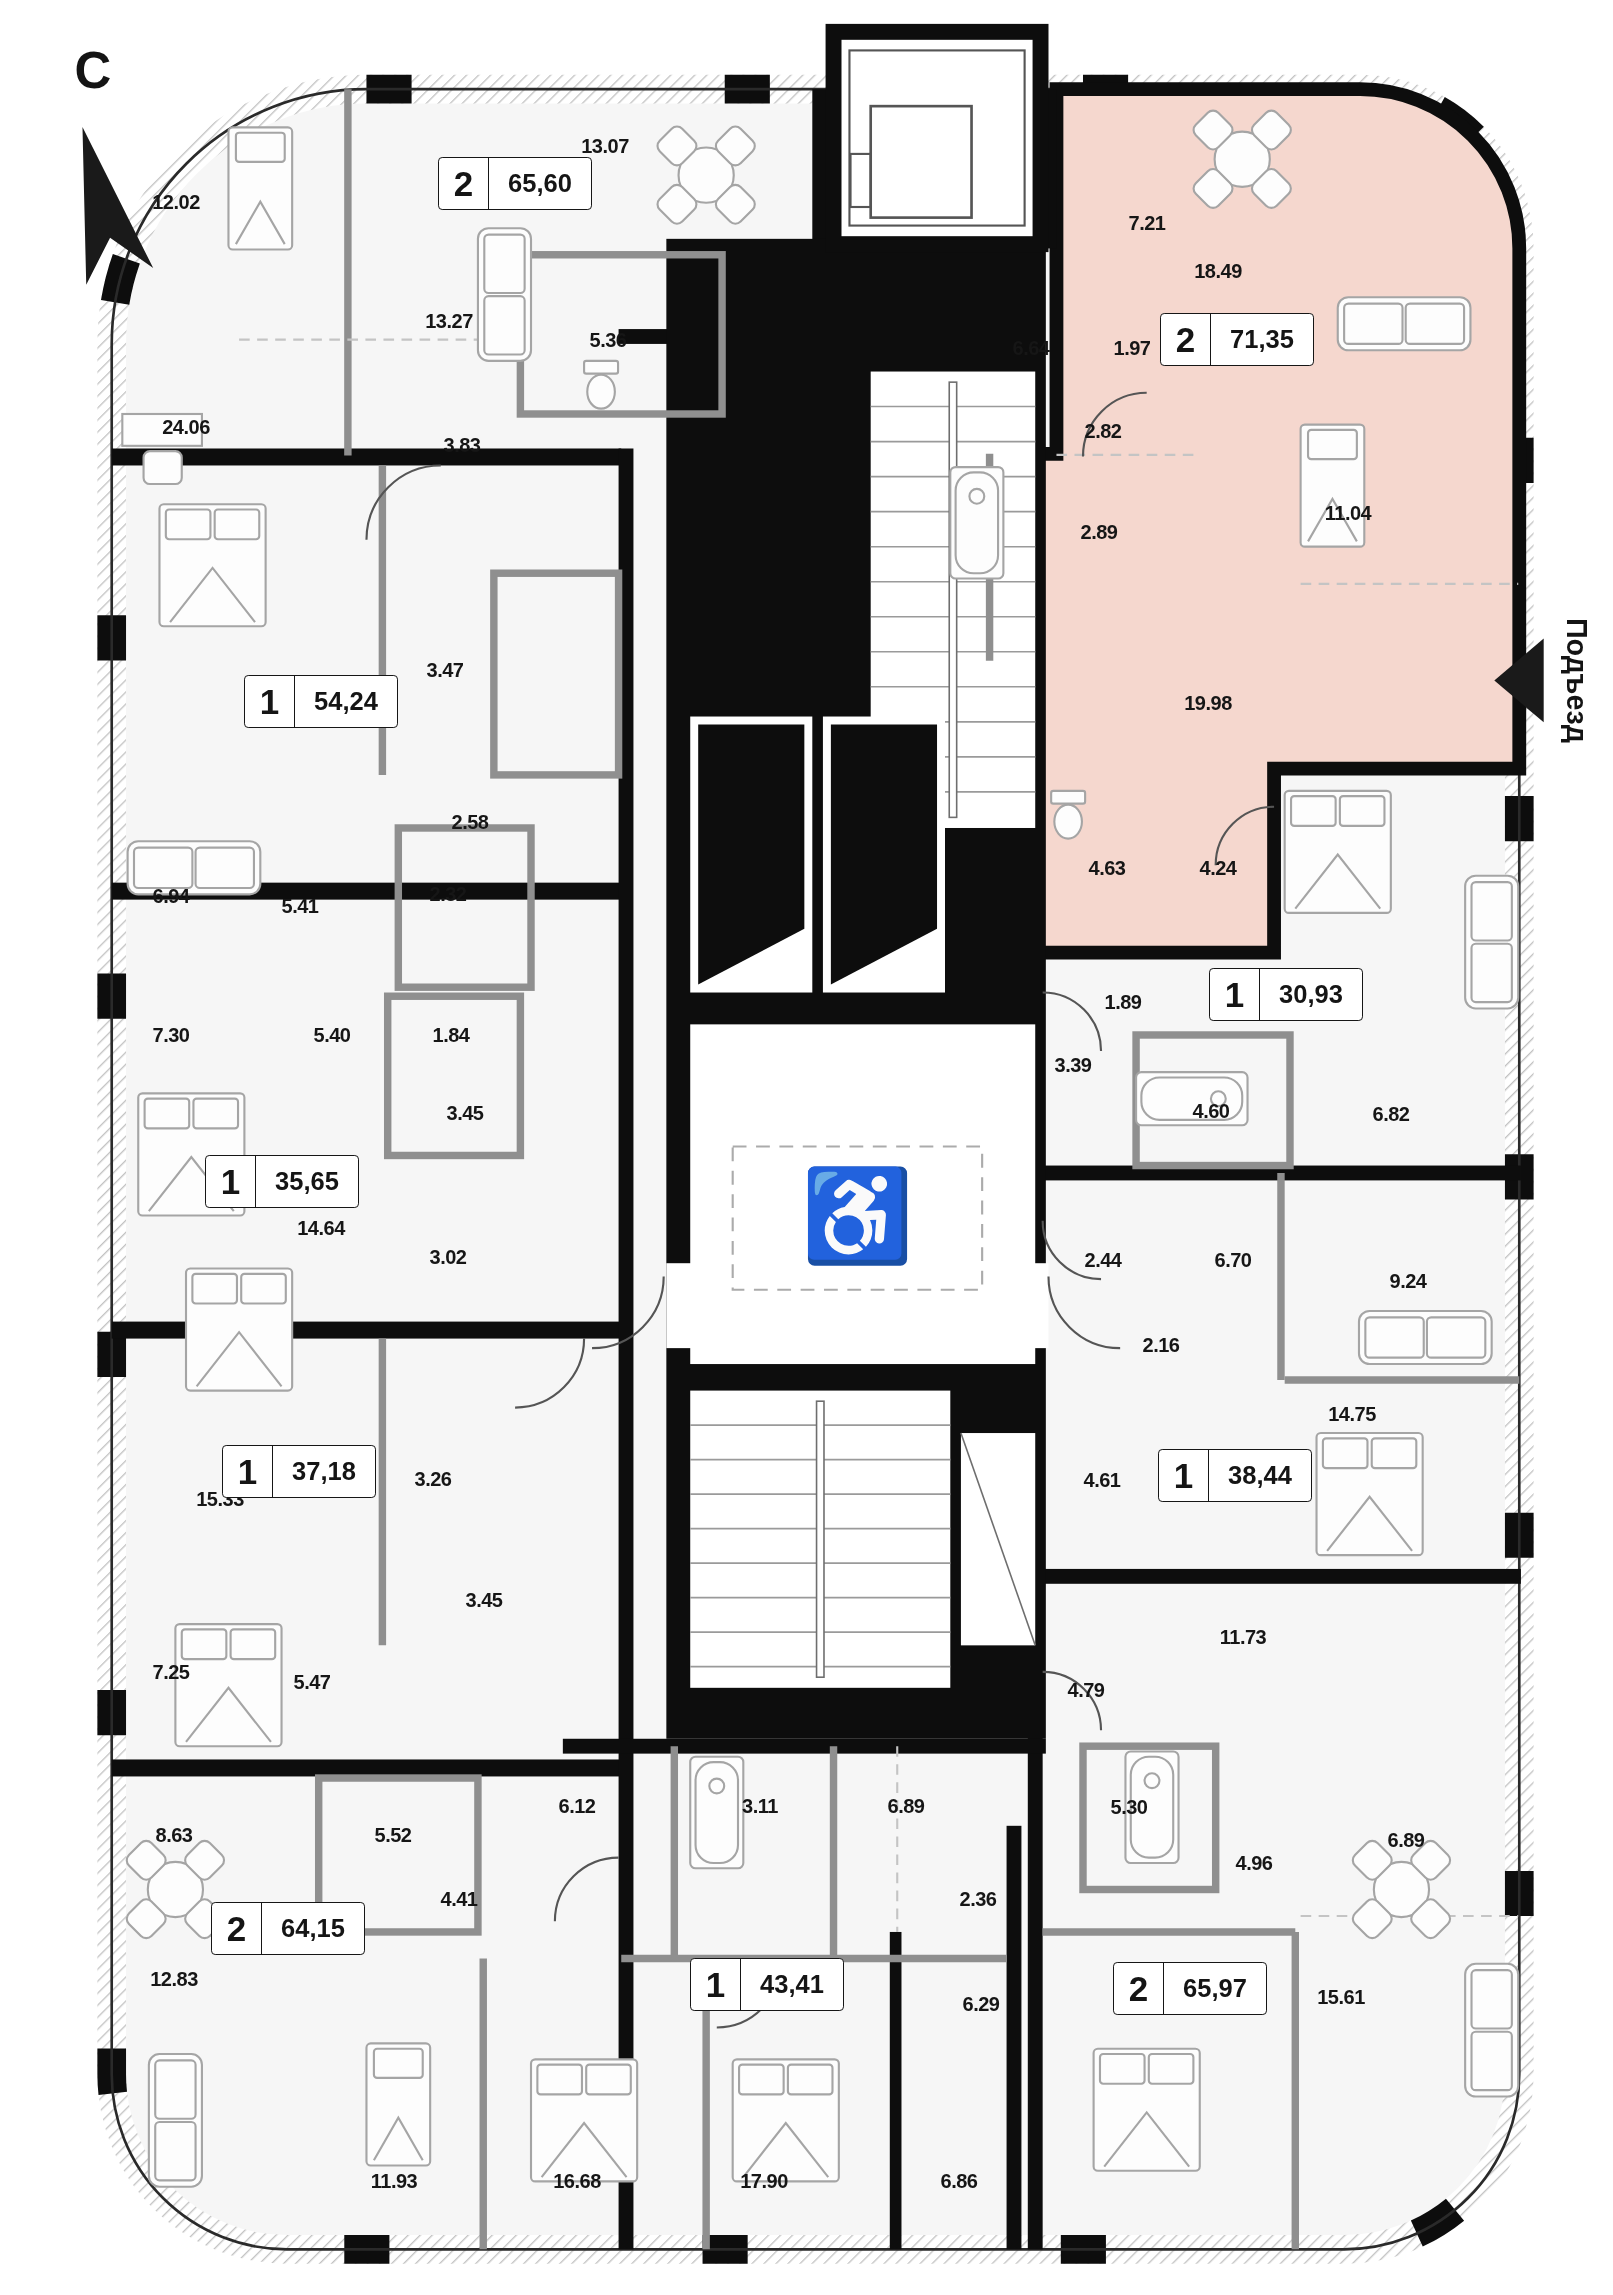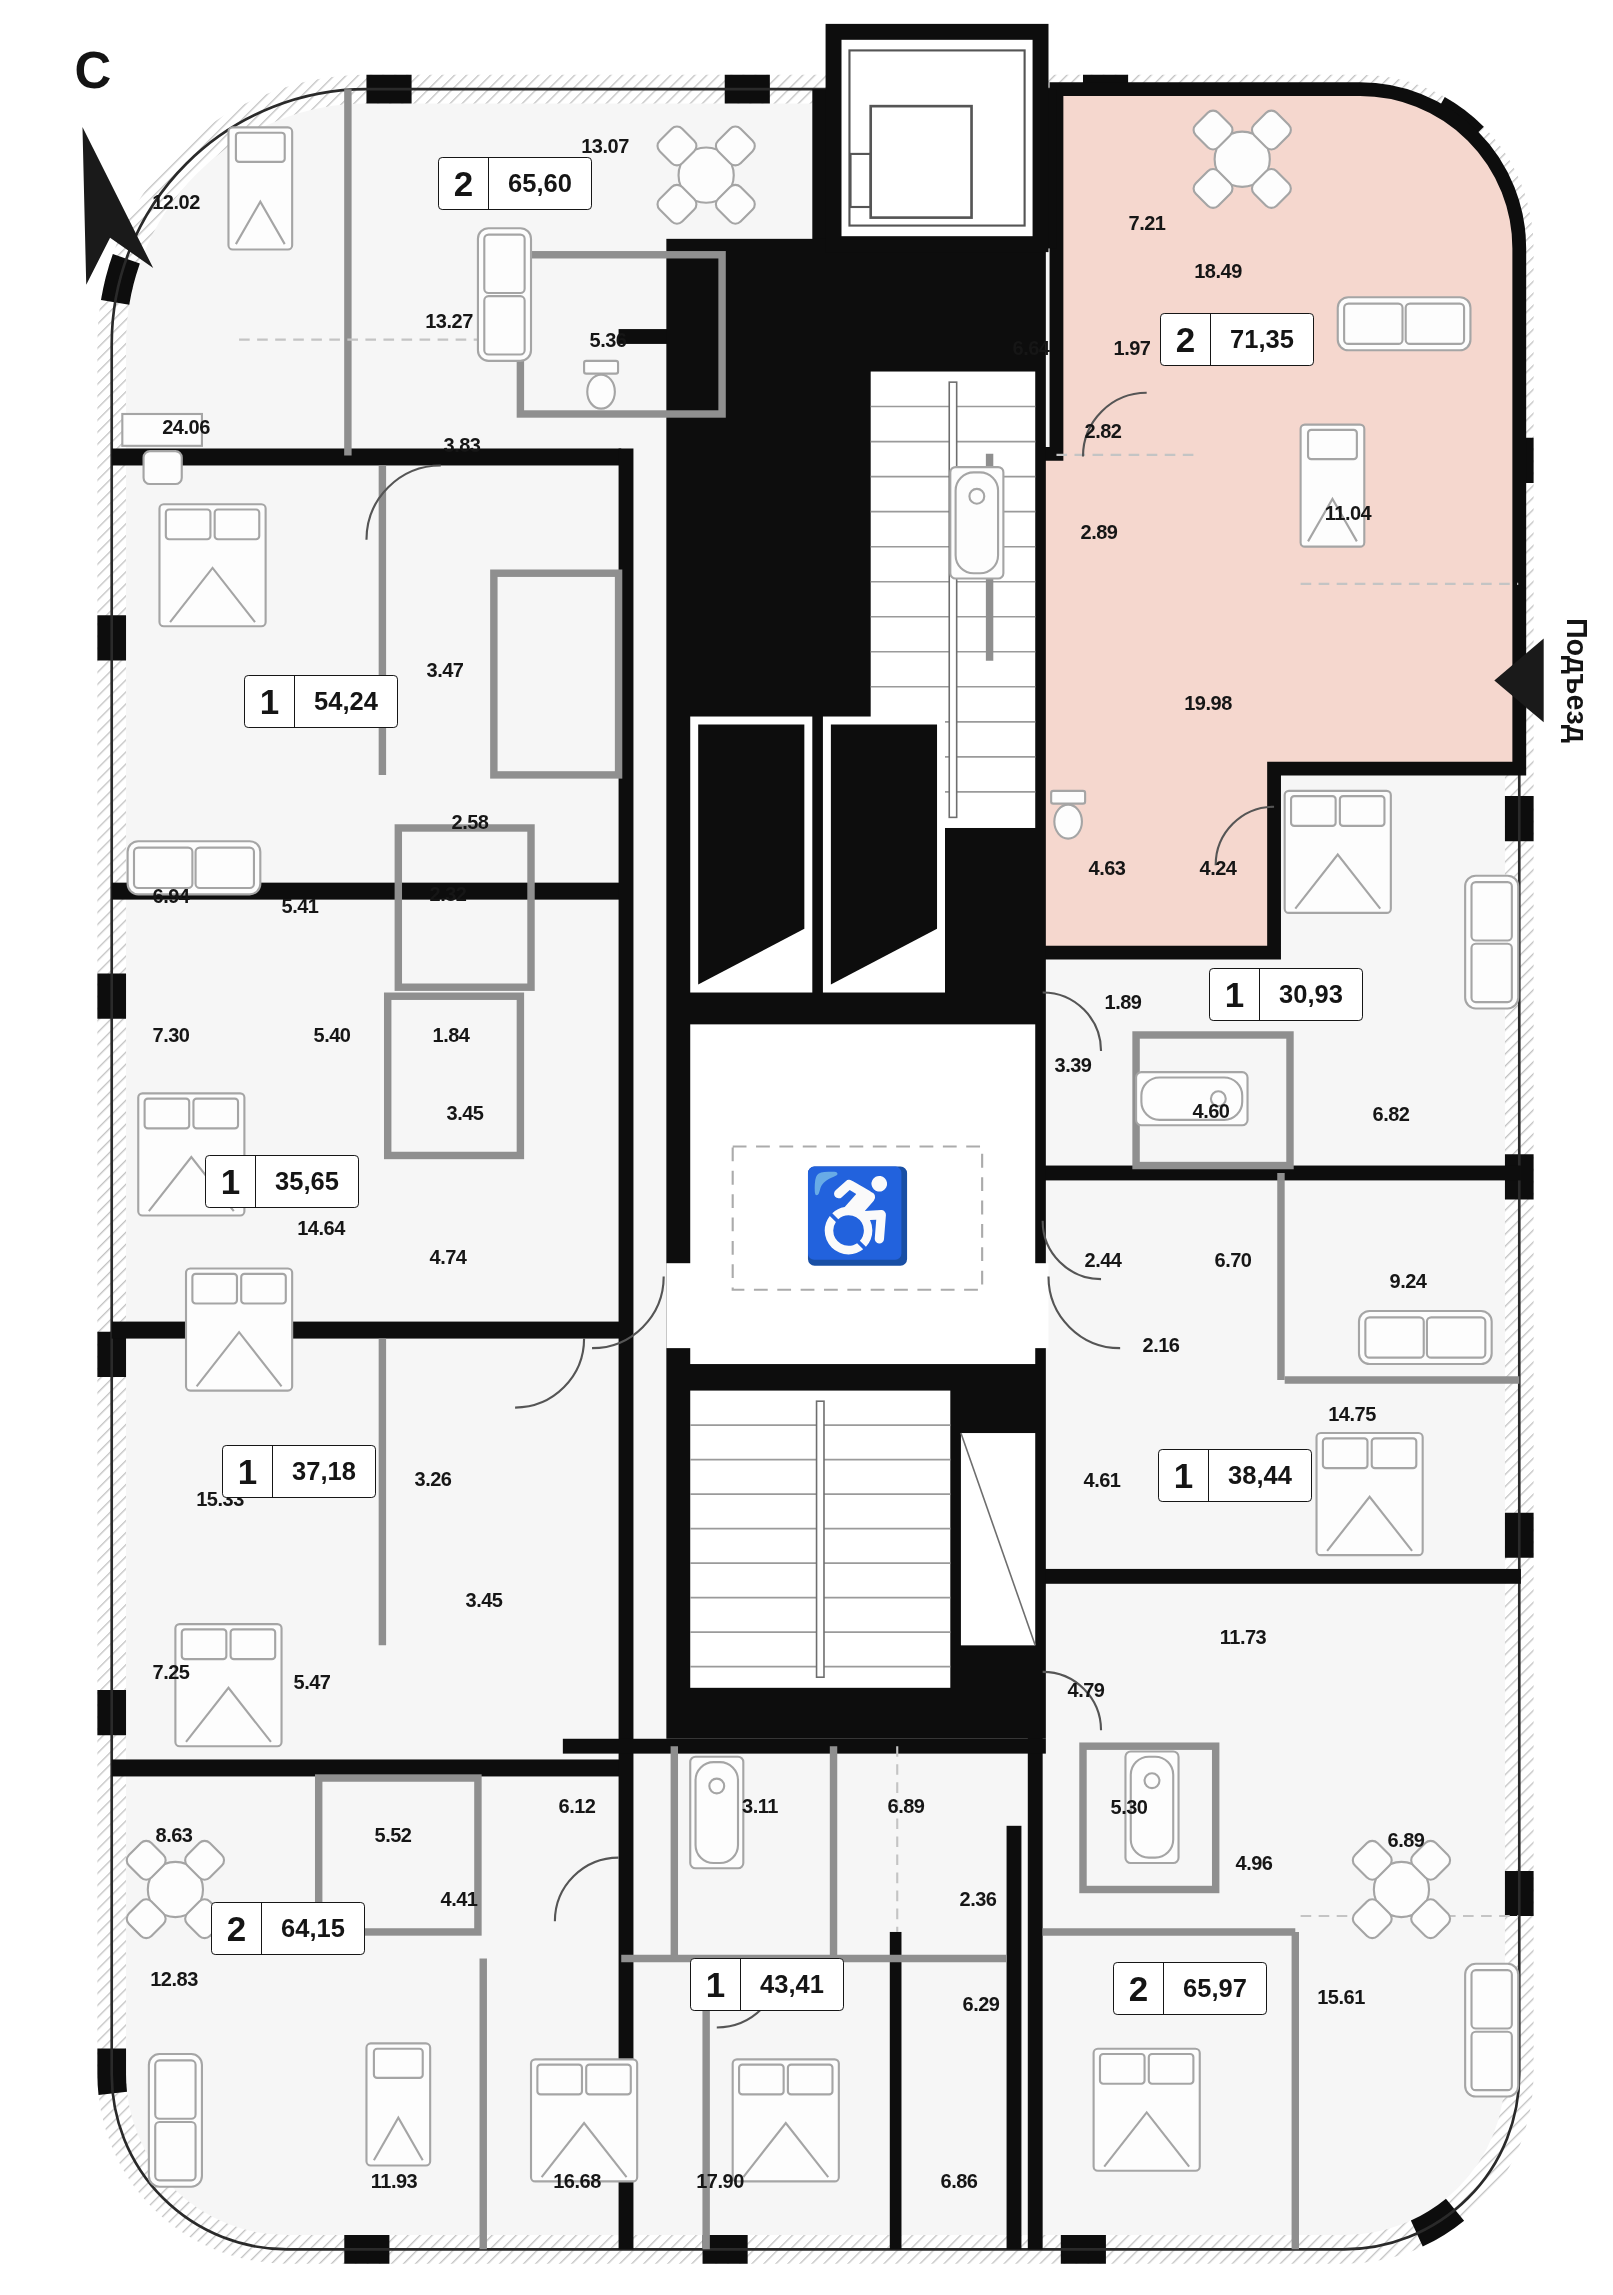--- a/index.html
+++ b/index.html
@@ -253,38 +253,38 @@
 <div class="rl" style="left:445px;top:670px">3.47</div>
 <div class="rl" style="left:470px;top:822px">2.58</div>
 <div class="rl" style="left:171px;top:896px">6.94</div>
 <div class="rl" style="left:300px;top:906px">5.41</div>
 <div class="rl" style="left:448px;top:894px">2.32</div>
 <div class="rl" style="left:171px;top:1035px">7.30</div>
 <div class="rl" style="left:332px;top:1035px">5.40</div>
 <div class="rl" style="left:451px;top:1035px">1.84</div>
 <div class="rl" style="left:465px;top:1113px">3.45</div>
 <div class="rl" style="left:321px;top:1228px">14.64</div>
-<div class="rl" style="left:448px;top:1257px">4.74</div>
+<div class="rl" style="left:448px;top:1257px">3.02</div>
 <div class="rl" style="left:220px;top:1499px">15.33</div>
 <div class="rl" style="left:433px;top:1479px">3.26</div>
 <div class="rl" style="left:484px;top:1600px">3.45</div>
 <div class="rl" style="left:171px;top:1672px">7.25</div>
 <div class="rl" style="left:312px;top:1682px">5.47</div>
 <div class="rl" style="left:174px;top:1835px">8.63</div>
 <div class="rl" style="left:393px;top:1835px">5.52</div>
 <div class="rl" style="left:459px;top:1899px">4.41</div>
 <div class="rl" style="left:174px;top:1979px">12.83</div>
 <div class="rl" style="left:577px;top:1806px">6.12</div>
 <div class="rl" style="left:760px;top:1806px">3.11</div>
 <div class="rl" style="left:906px;top:1806px">6.89</div>
 <div class="rl" style="left:978px;top:1899px">2.36</div>
 <div class="rl" style="left:981px;top:2004px">6.29</div>
 <div class="rl" style="left:394px;top:2181px">11.93</div>
 <div class="rl" style="left:577px;top:2181px">16.68</div>
-<div class="rl" style="left:720px;top:2181px">17.90</div>
+<div class="rl" style="left:764px;top:2181px">17.90</div>
 <div class="rl" style="left:959px;top:2181px">6.86</div>
 <div class="rl" style="left:1147px;top:223px">7.21</div>
 <div class="rl" style="left:1218px;top:271px">18.49</div>
 <div class="rl" style="left:1031px;top:348px">6.64</div>
 <div class="rl" style="left:1132px;top:348px">1.97</div>
 <div class="rl" style="left:1103px;top:431px">2.82</div>
 <div class="rl" style="left:1099px;top:532px">2.89</div>
 <div class="rl" style="left:1348px;top:513px">11.04</div>
 <div class="rl" style="left:1208px;top:703px">19.98</div>
 <div class="rl" style="left:1107px;top:868px">4.63</div>

